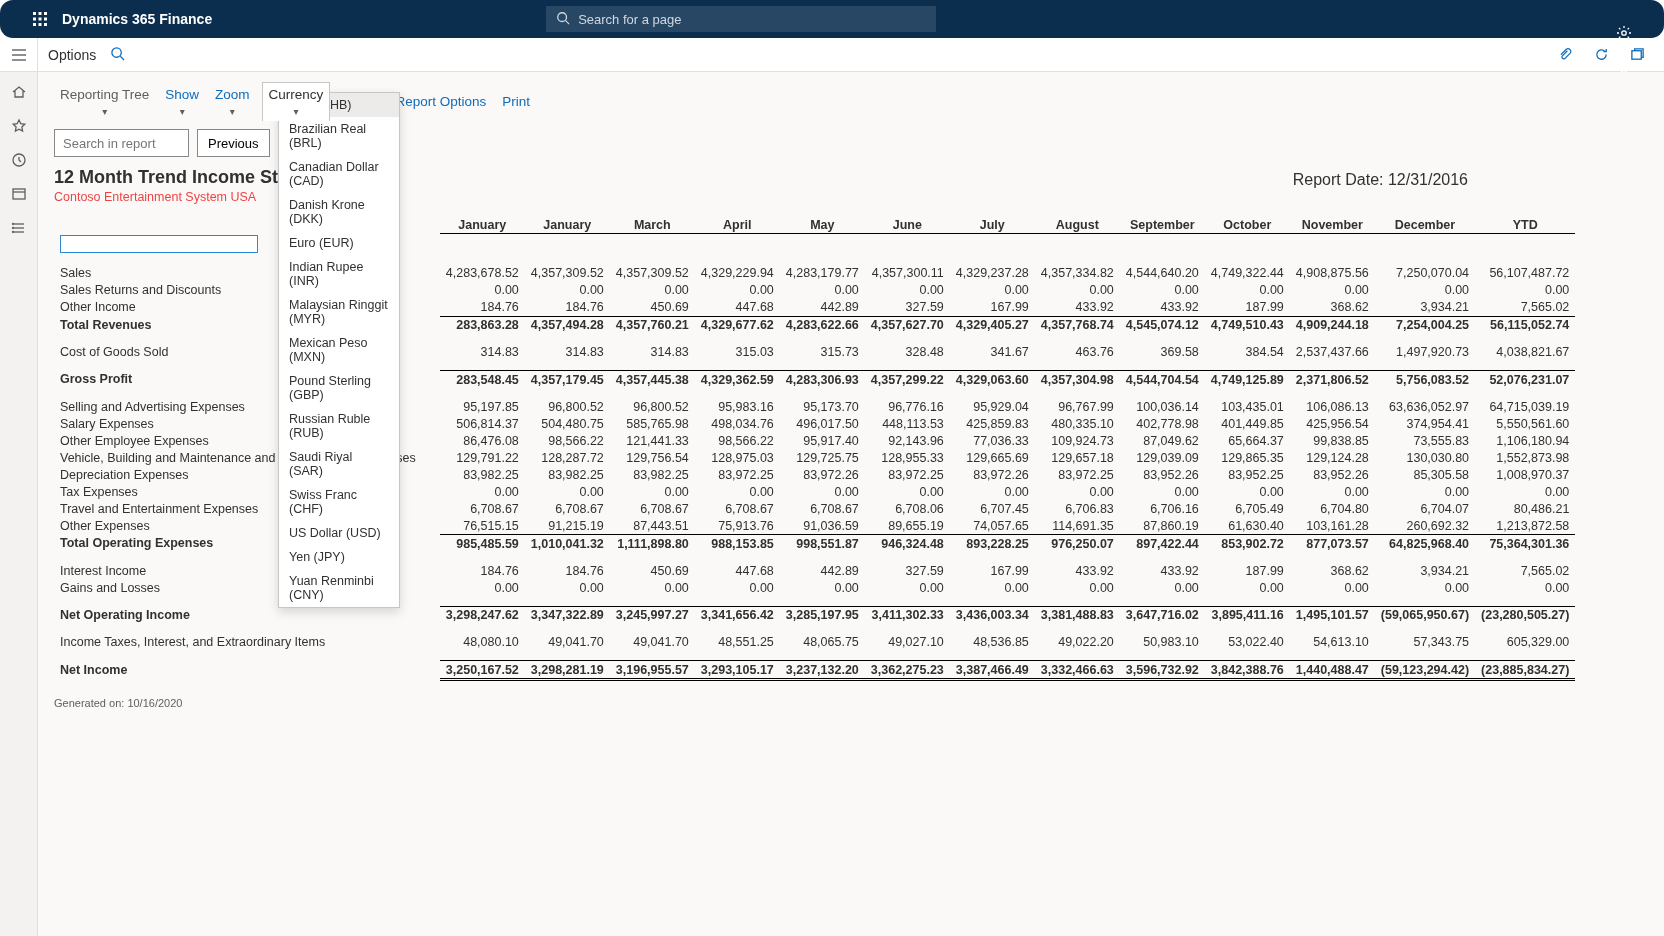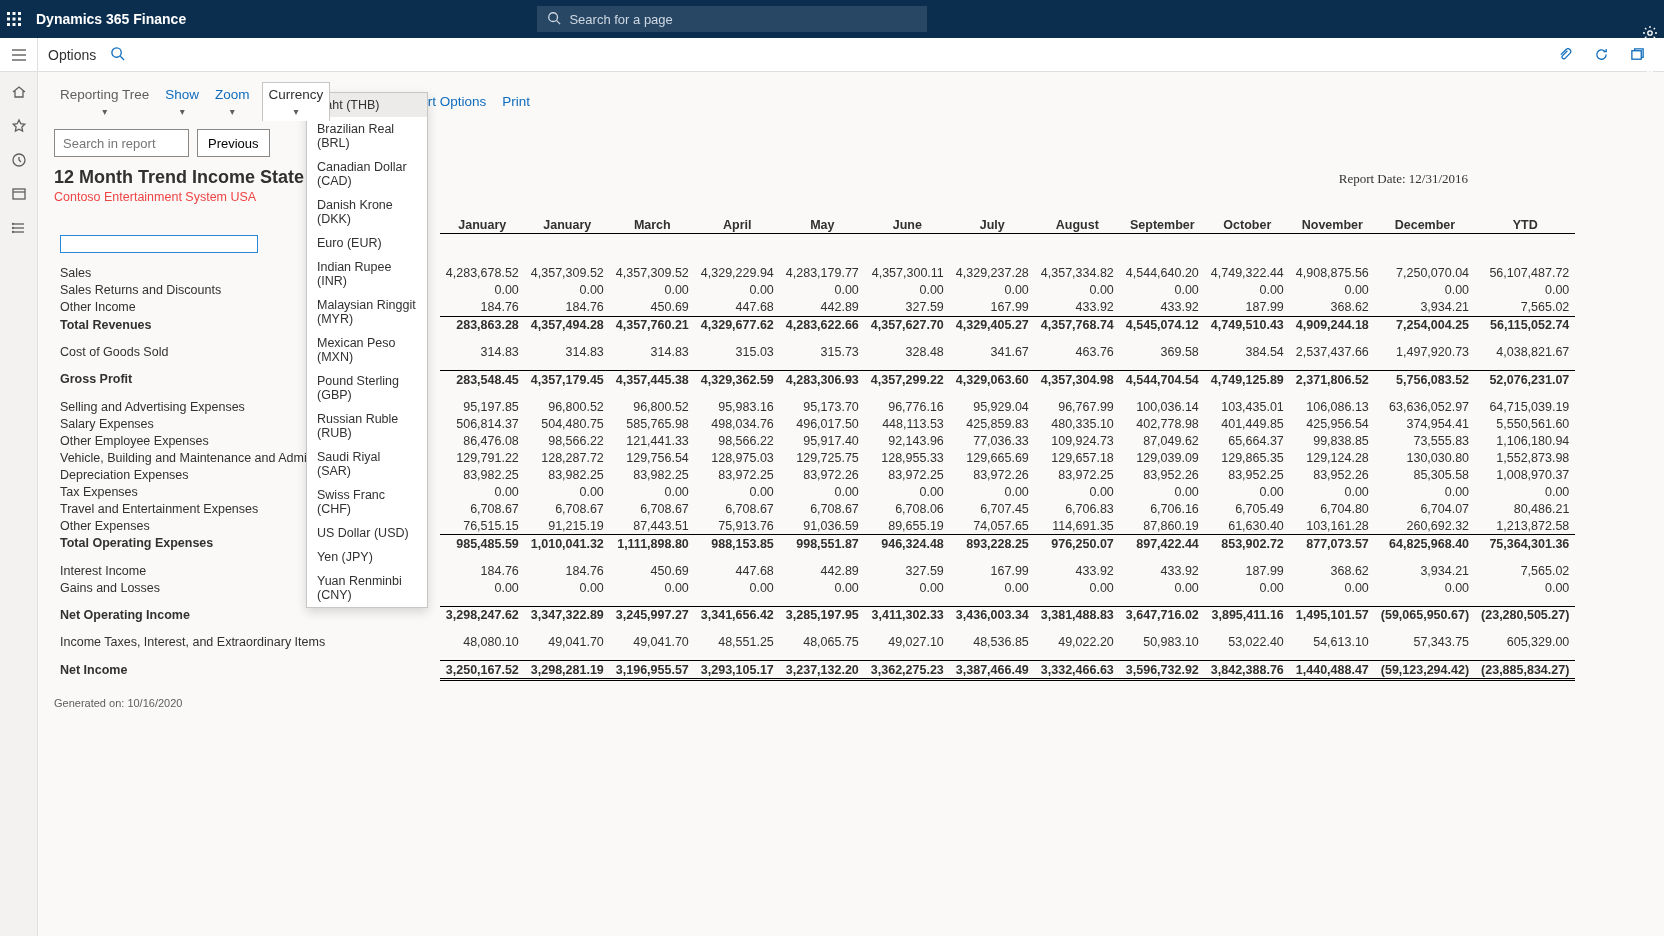--- a/index.html
+++ b/index.html
@@ -1,20 +1,20 @@
 <!DOCTYPE html>
 <html><head>
 <meta charset="utf-8">
 <style>
   * { box-sizing: border-box; margin: 0; padding: 0; }
   html, body { font-family: "Segoe UI", Arial, sans-serif; font-size: 13px; color: #323130; background: #fff; }
   body { width: 1664px; height: 936px; overflow: hidden; position: relative; }
 
   
-  .global-bar { height: 38px; background: #0b2e4f; color: #fff; display: flex; align-items: center; padding: 0 0; }
+  .global-bar { height: 38px; background: #0b2e4f; color: #fff; display: flex; align-items: center; padding: 0 26px; border-radius: 13px; }
   .waffle { width: 28px; height: 28px; display: flex; align-items: center; justify-content: center; cursor: pointer; }
   .waffle svg { fill: #fff; }
   .app-title { font-size: 14px; font-weight: 600; margin-left: 8px; }
   .global-search { margin-left: auto; margin-right: auto; width: 390px; height: 26px; background: rgba(255,255,255,0.12); display: flex; align-items: center; padding: 0 10px; color: #cfd8e3; }
   .global-search input { background: transparent; border: none; outline: none; color: #f97316; font-size: 13px; margin-left: 8px; flex: 1; }
   .global-search input::placeholder { color: #cfd8e3; }
   .global-right { display: flex; align-items: flex-end; gap: 14px; margin-left: auto; flex-direction: column; }
   .global-right .icon-btn { width: 28px; height: 28px; display: flex; align-items: center; justify-content: center; cursor: pointer; }
   .global-right svg { stroke: #fff; fill: none; }
   .env-label { font-size: 12px; font-weight: 600; }
@@ -41,40 +41,40 @@
 
   
   .find-row { display:flex; align-items:center; gap:8px; padding: 2px 16px 10px 16px; }
   .find-input { width: 135px; height: 28px; border: 1px solid #8a8886; padding: 0 8px; font-size: 13px; color:#605e5c; }
   .find-btn { height: 28px; padding: 0 10px; border: 1px solid #8a8886; background:#fff; font-size:13px; cursor:pointer;}
 
   
   .report-header { padding: 0 16px 8px 16px; display:flex; align-items:flex-start; }
   .report-title { font-size: 18px; font-weight: 600; }
   .report-subtitle { font-size: 12.5px; color:#ef4444; margin-top:2px;}
-  .report-date { margin-left:auto; font-size: 13px; padding-top:4px; padding-right:180px;font-family:Liberation Serif, serif;}
+  .report-date { margin-left:auto; font-size: 16px; padding-top:4px; padding-right:180px;}
 
   
   .table-wrap { padding: 4px 0 0 16px; overflow-x:auto; }
   table.report { border-collapse: collapse; font-size: 12.5px; }
   table.report th, table.report td { padding: 1.5px 6px; white-space: nowrap; text-align: right; }
   table.report th { border-bottom: 1.5px solid #000; font-weight:600; text-align:center; }
   table.report td.label { text-align: left; padding-right: 24px; }
   table.report td.num { font-variant-numeric: tabular-nums; }
   tr.section td { font-weight: 700; }
   tr.section td.num { border-top: 1px solid #000; }
   tr.dbl td.num { border-bottom: 3px double #000; }
   tr.spacer td { height: 10px; }
   .blue-box { width: 198px; height: 18px; border: 1.5px solid #2b88d8; background:#fff; }
   td.label-col { min-width: 300px; }
 
   .gen-on { padding: 16px; font-size: 11px; color:#605e5c;}
 
   
-  .dropdown { position: absolute; top: 20px; left: 268px; width: 122px; background: #fff; border: 1px solid #c8c6c4; box-shadow: 0 4px 10px rgba(0,0,0,0.15); z-index: 25; font-size: 12.5px; }
+  .dropdown { position: absolute; top: 20px; left: 240px; width: 122px; background: #fff; border: 1px solid #c8c6c4; box-shadow: 0 4px 10px rgba(0,0,0,0.15); z-index: 25; font-size: 12.5px; }
   .dropdown .dd-item { padding: 5px 10px; cursor: pointer; }
   .dropdown .dd-item:hover, .dropdown .dd-item.hover { background: #edebe9; }
 </style>
 </head>
 <body>
 
 <div class="global-bar">
   <div class="waffle">
     <svg width="14" height="14" viewBox="0 0 14 14">
         <rect width="3" height="3"></rect>

